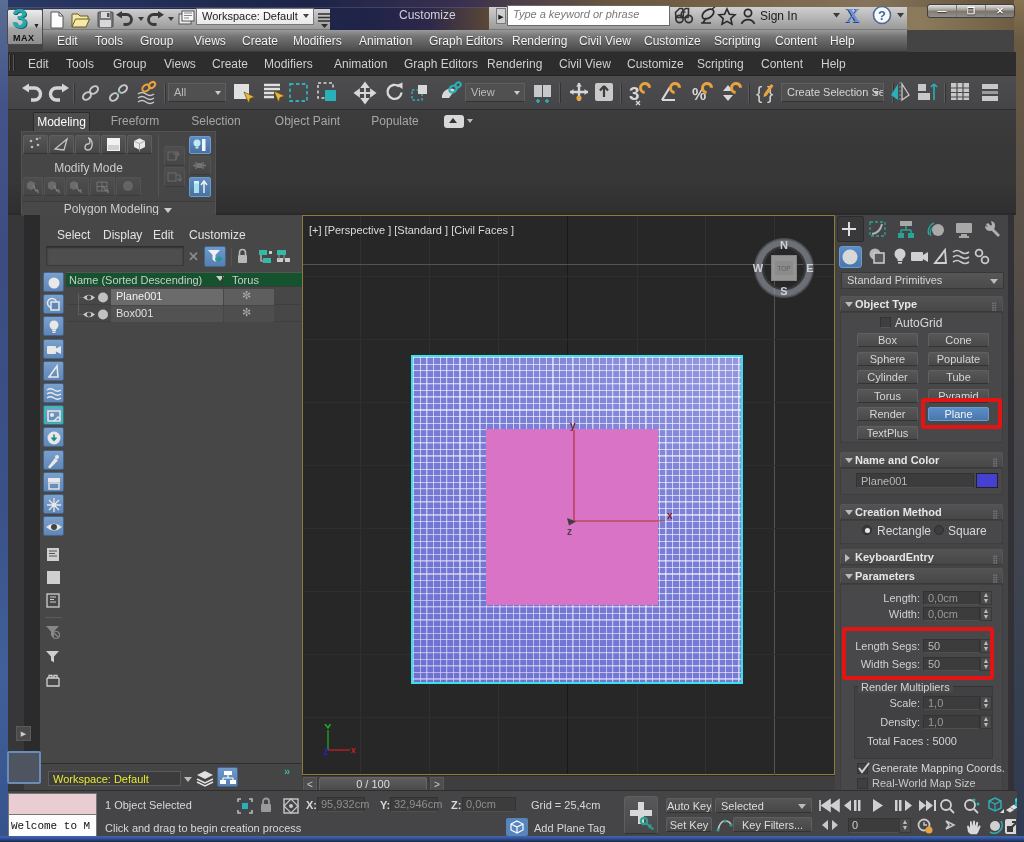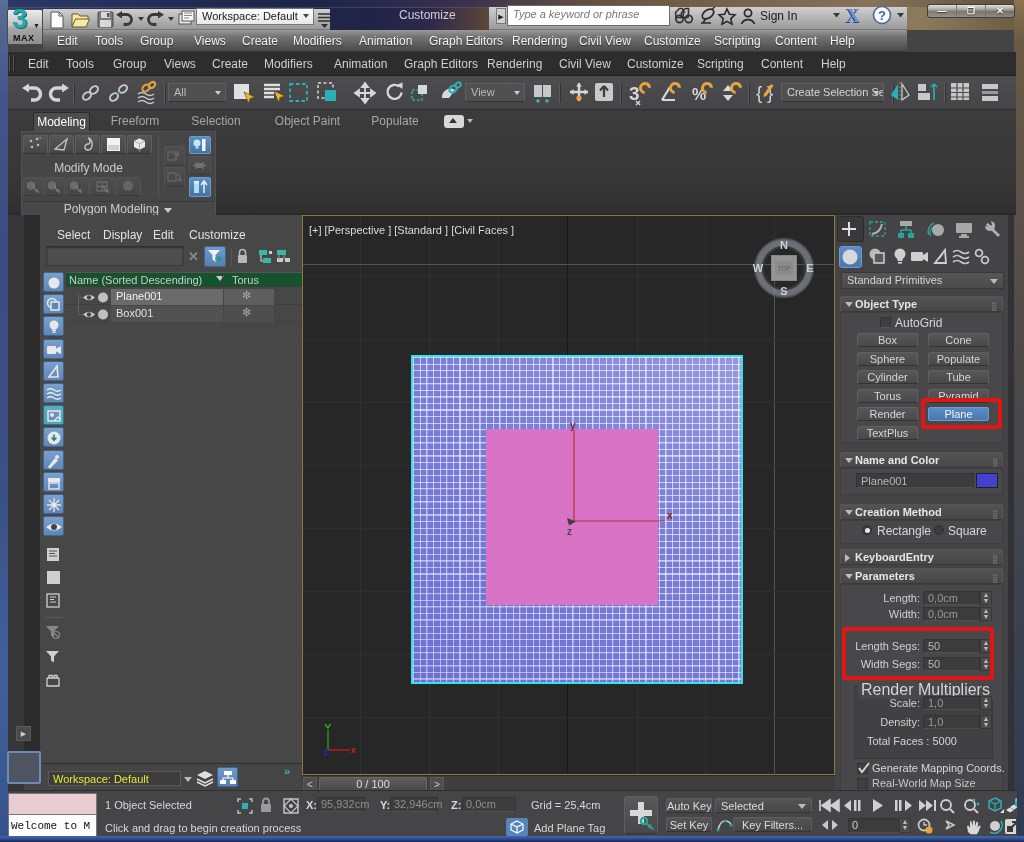--- a/index.html
+++ b/index.html
@@ -779,21 +779,21 @@
       <div class="fld act">50</div>
       <div class="sp">▲<br>▼</div>
     </div>
   <div class="spinrow" style="top:442px;">
       <span class="lb">Width Segs:</span>
       <div class="fld act">50</div>
       <div class="sp">▲<br>▼</div>
     </div>
   <div class="redbox" style="left:7px;top:412px;width:152px;height:53px;"></div>
   <div style="position:absolute;left:19px;top:471px;width:139px;height:73px;border:1px solid #3a3a3a;border-top-color:#333;background:#414143;"></div>
-  <div style="position:absolute;left:23px;top:466px;background:#48484a;padding:0 3px;color:#d4d4d4;font-size:16px;">Render Multipliers</div>
+  <div style="position:absolute;left:23px;top:466px;background:#48484a;padding:0 3px;color:#d4d4d4;font-size:11px;">Render Multipliers</div>
   <div class="spinrow" style="top:481px;">
       <span class="lb">Scale:</span>
       <div class="fld">1,0</div>
       <div class="sp">▲<br>▼</div>
     </div>
   <div class="spinrow" style="top:500px;">
       <span class="lb">Density:</span>
       <div class="fld">1,0</div>
       <div class="sp">▲<br>▼</div>
     </div>

